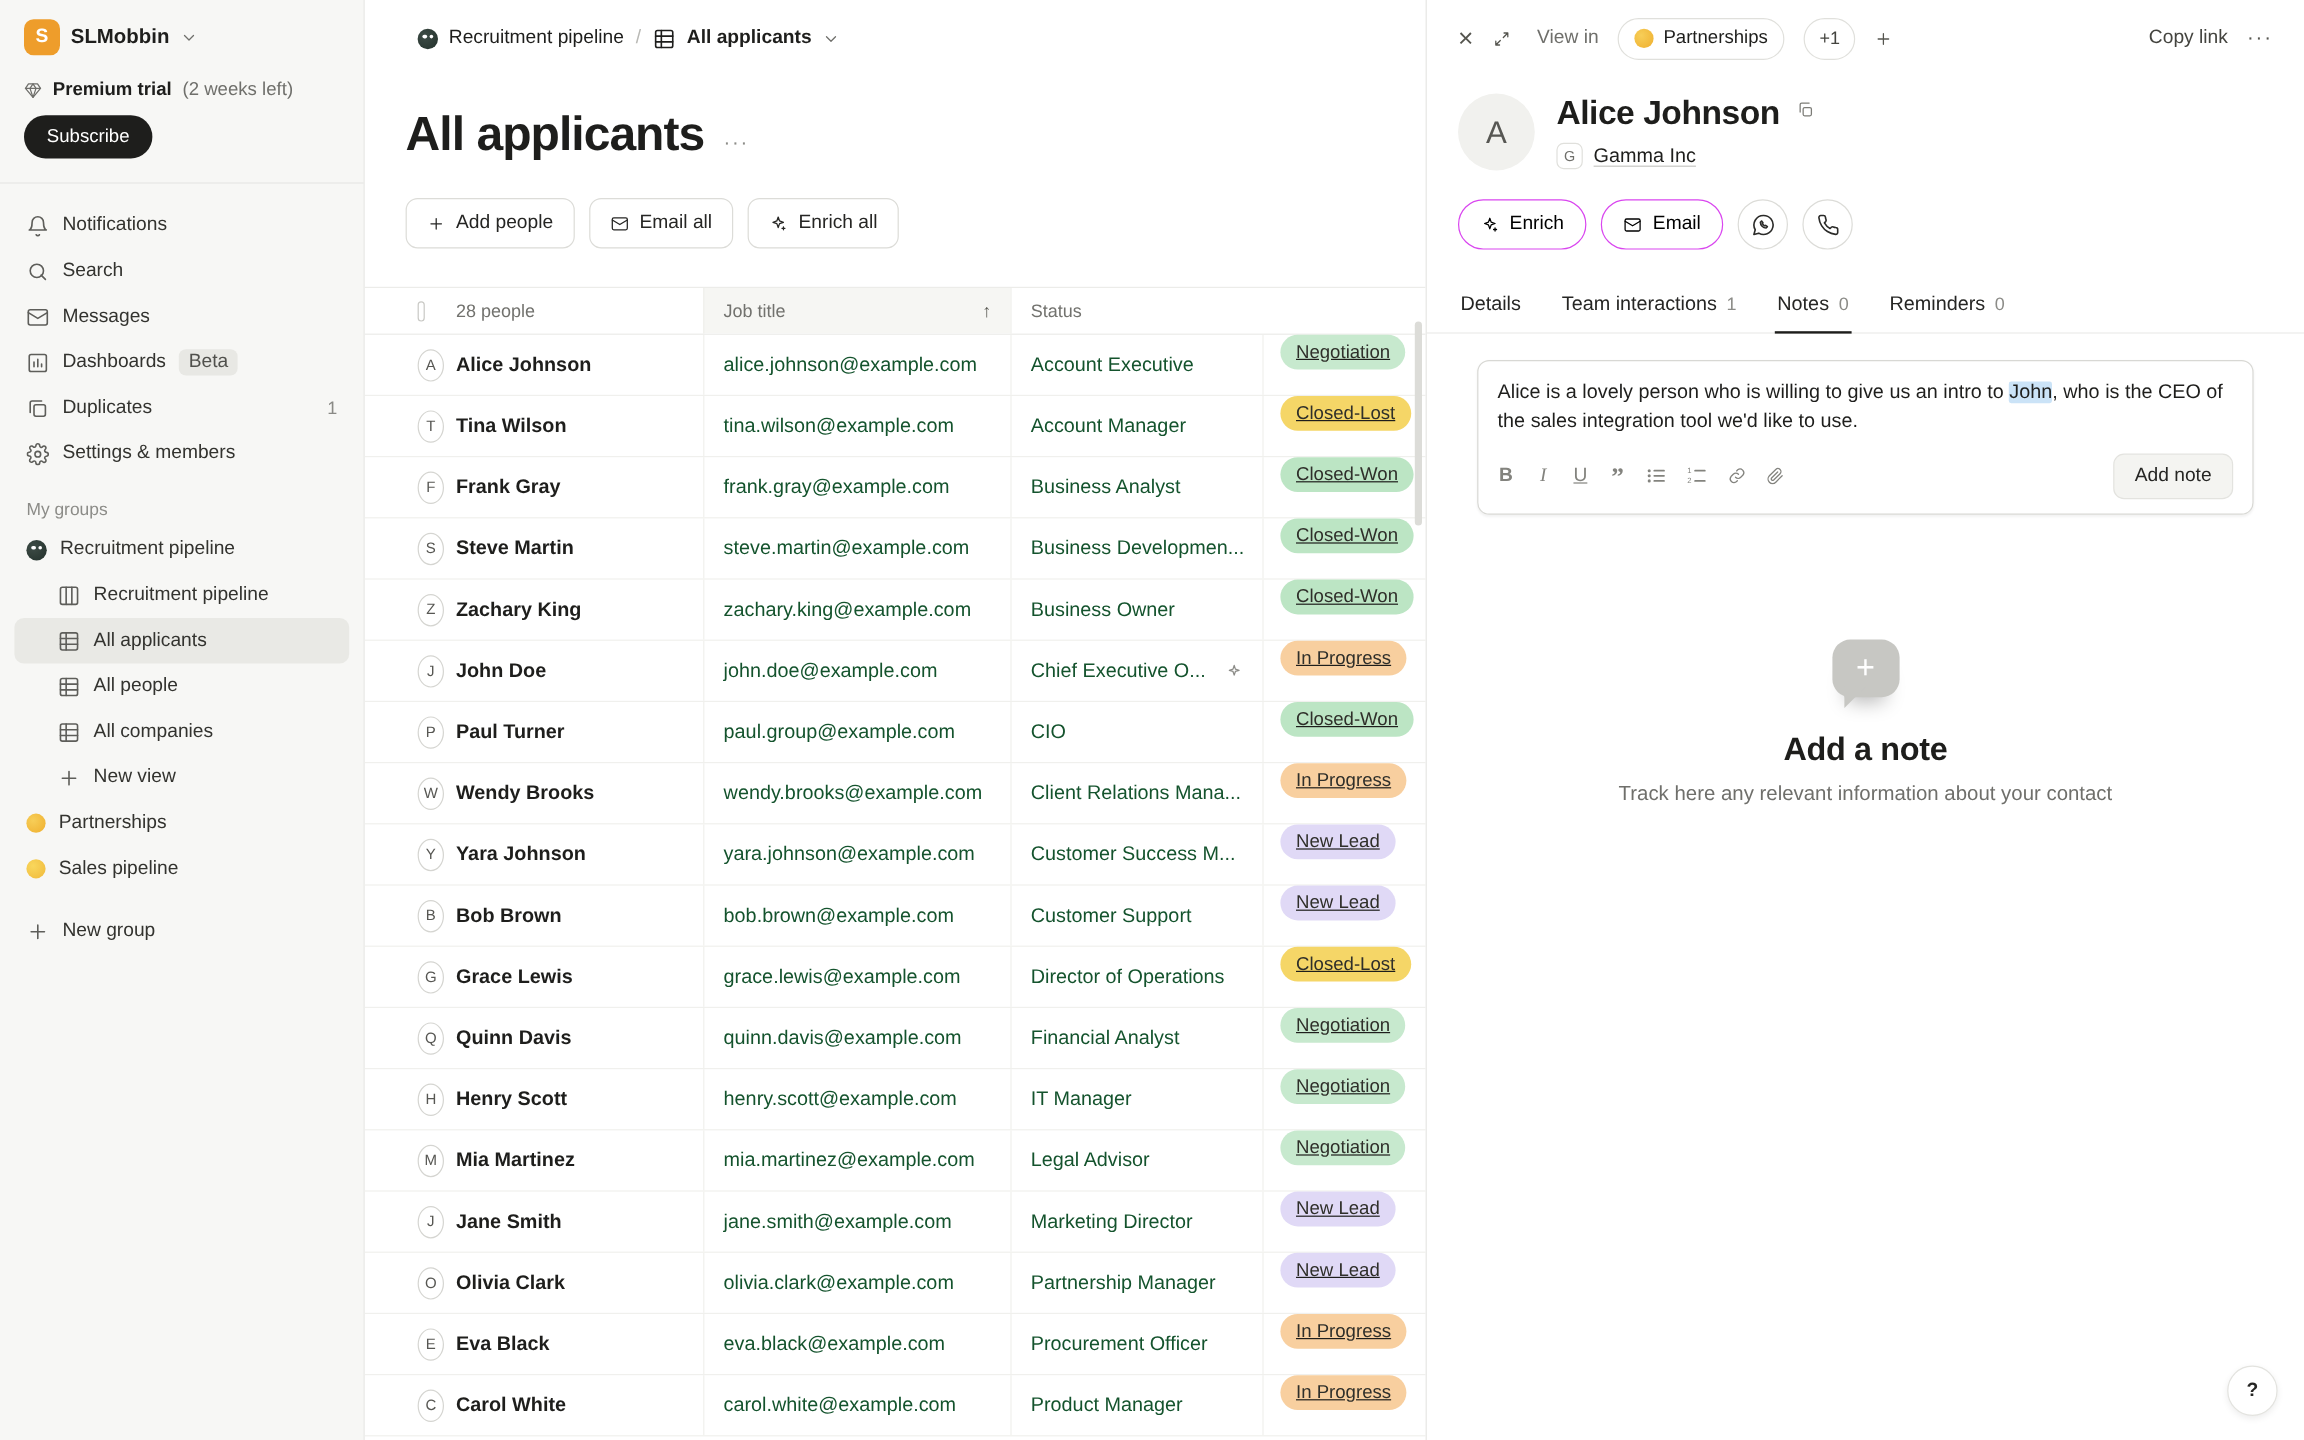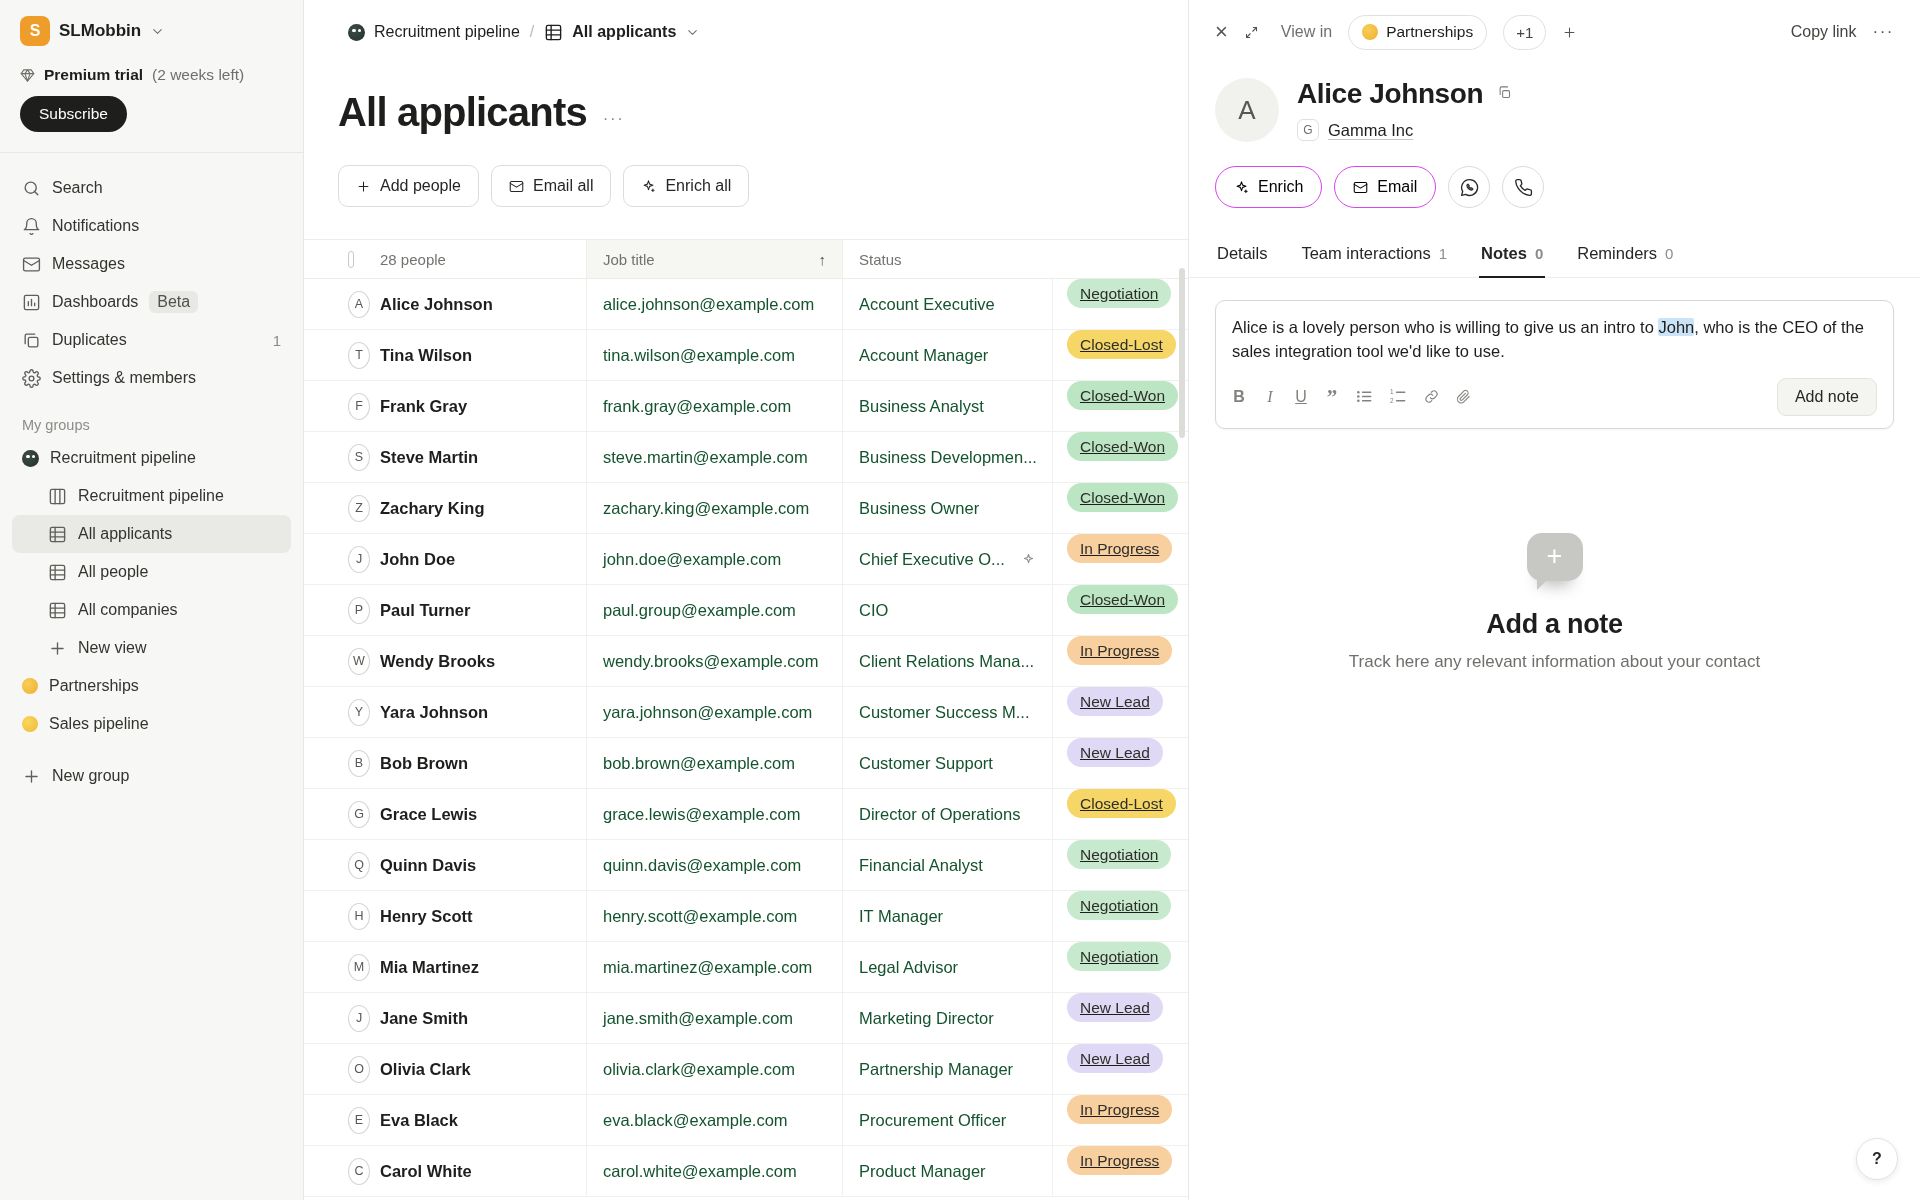--- a/index.html
+++ b/index.html
@@ -77,23 +77,23 @@
   .copy-ic{color:#7C7C77;cursor:pointer;}
   .company-row{display:flex;align-items:center;gap:9px;margin-top:9px;}
   .co-chip{width:22px;height:22px;border:1px solid #E0E0DC;border-radius:6px;display:flex;align-items:center;justify-content:center;font-size:12px;color:#6F6F6B;}
   .co-name{font-size:16.5px;text-decoration:underline;text-decoration-color:#C6C6C2;text-underline-offset:3px;cursor:pointer;}
   .p-actions{display:flex;gap:12px;padding:24px 26px 0;}
   .pa-btn{display:flex;align-items:center;gap:9px;height:42px;padding:0 18px;border:1px solid #d946ef;border-radius:21px;font-size:16px;background:#fff;cursor:pointer;}
   .pa-circle{width:42px;height:42px;border:1px solid #DCDCD8;border-radius:50%;display:flex;align-items:center;justify-content:center;background:#fff;cursor:pointer;color:#2B2B29;}
   .tabs{display:flex;gap:30px;padding:0 26px;margin-top:24px;border-bottom:1px solid #ECECE9;}
   .tab{display:flex;gap:8px;align-items:center;padding:12px 2px 14px;font-size:16.5px;color:#262624;position:relative;cursor:pointer;}
   .tab .cnt{color:#8C8C88;font-size:15px;}
-  .tab.active{font-weight:700;}
+  .tab.active{font-weight:400;}
   .tab.active::after{content:"";position:absolute;left:0;right:0;bottom:-1px;height:2px;background:#1E1E1C;}
-  .editor{margin:22px 26px 0;border:1px solid #D8D8D4;border-radius:10px;padding:15px 16px 12px;box-shadow:0 1px 2px rgba(0,0,0,0.05);}
+  .editor{margin:22px 42px 0;border:1px solid #D8D8D4;border-radius:10px;padding:15px 16px 12px;box-shadow:0 1px 2px rgba(0,0,0,0.05);}
   .editor-text{font-size:16.5px;line-height:1.45;color:#1E1E1C;cursor:text;}
   .hl{background:#CBE3F7;border-radius:2px;}
   .editor-bar{display:flex;align-items:center;gap:17px;margin-top:14px;color:#83837E;}
   .tb{font-size:16px;display:flex;align-items:center;justify-content:center;min-width:14px;cursor:pointer;}
   .tb.b{font-weight:700;}
   .tb.i{font-style:italic;font-family:"Liberation Serif",serif;}
   .tb.u{text-decoration:underline;}
   .tb.q{font-family:"Liberation Serif",serif;font-weight:700;font-size:21px;line-height:12px;}
   .add-note{margin-left:auto;height:38px;padding:0 17px;background:#F4F4F1;border:1px solid #E3E3DF;border-radius:9px;font-size:16px;color:#262624;display:flex;align-items:center;cursor:pointer;}
   .empty{display:flex;flex-direction:column;align-items:center;margin-top:104px;}
@@ -126,31 +126,31 @@
           <path d="M12 21 8 9l4-6 4 6-4 12"></path>
         </svg>
       <span class="trial-title">Premium trial</span>
       <span class="trial-sub">(2 weeks left)</span>
     </div>
     <button class="subscribe">Subscribe</button>
   </div>
   <nav class="nav">
     <div class="nav-item">
       <svg class="ic" viewBox="0 0 24 24">
+          <path d="M18 8a6 6 0 0 0-12 0c0 7-3 8-3 8h18s-3-1-3-8"></path>
+          <path d="M10.3 21a2 2 0 0 0 3.4 0"></path>
+        </svg>
+      <span>Notifications</span>
+    </div>
+    <div class="nav-item">
+      <svg class="ic" viewBox="0 0 24 24">
           <circle cx="11" cy="11" r="7"></circle>
           <path d="m20 20-4.5-4.5"></path>
         </svg>
       <span>Search</span>
-    </div>
-    <div class="nav-item">
-      <svg class="ic" viewBox="0 0 24 24">
-          <path d="M18 8a6 6 0 0 0-12 0c0 7-3 8-3 8h18s-3-1-3-8"></path>
-          <path d="M10.3 21a2 2 0 0 0 3.4 0"></path>
-        </svg>
-      <span>Notifications</span>
     </div>
     <div class="nav-item">
       <svg class="ic" viewBox="0 0 24 24">
           <rect x="2" y="4" width="20" height="16" rx="2"></rect>
           <path d="m22 7-10 6L2 7"></path>
         </svg>
       <span>Messages</span>
     </div>
     <div class="nav-item">
       <svg class="ic" viewBox="0 0 24 24">

